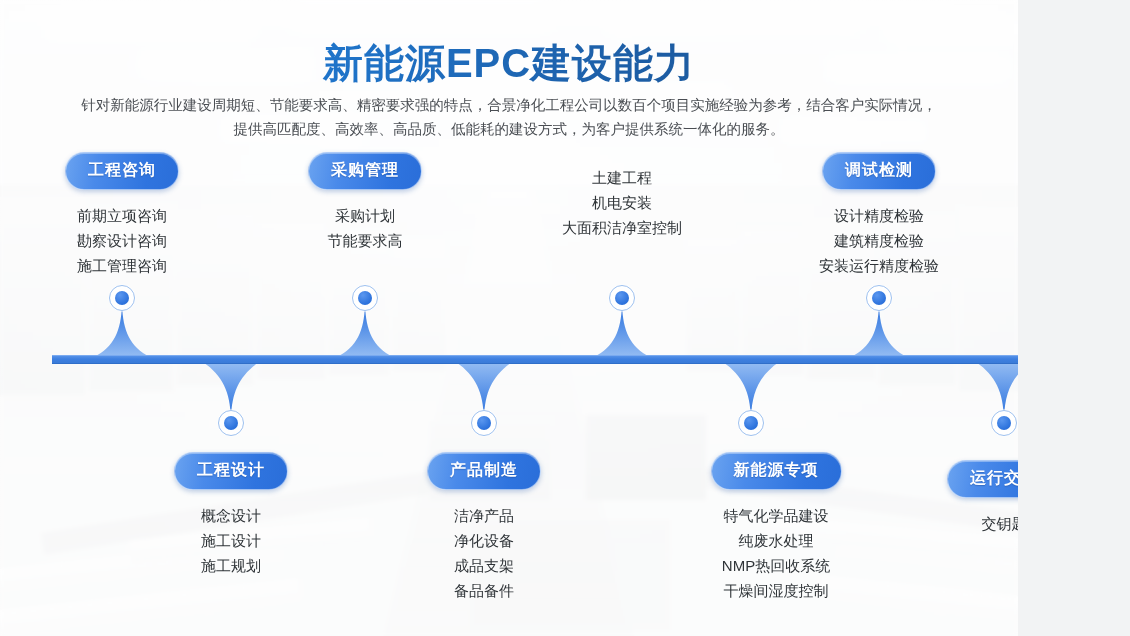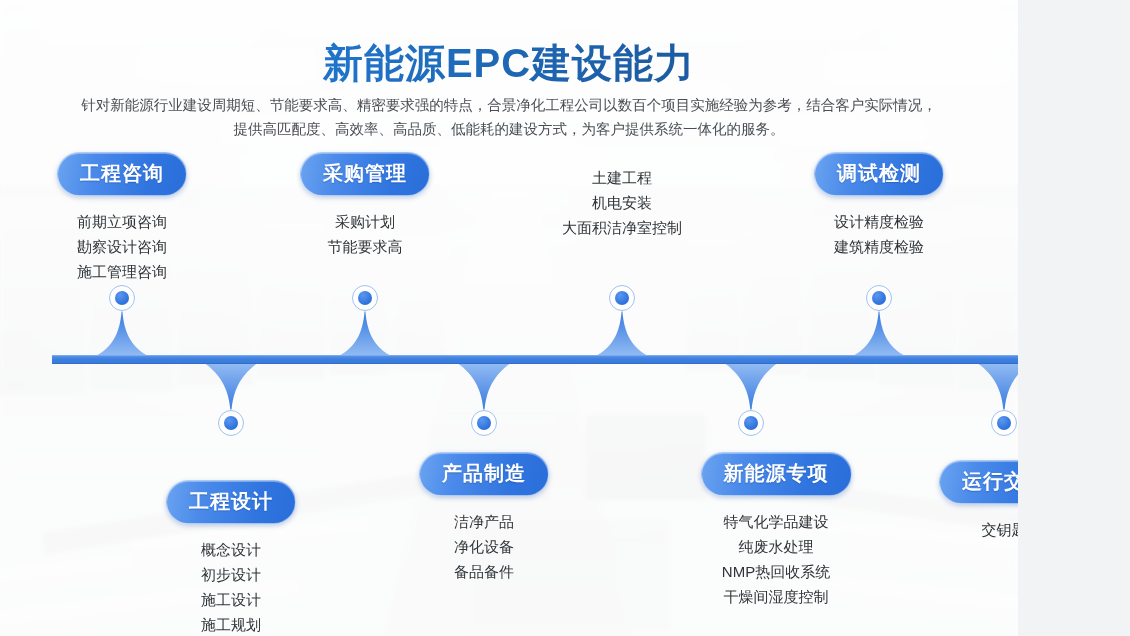--- a/index.html
+++ b/index.html
@@ -114,21 +114,21 @@
 
   
   .group { position:absolute; text-align:center; }
 
   .pill {
     display:inline-block;
     padding:7px 22px 8px;
     border-radius:999px;
     background:linear-gradient(100deg,#6aa3f0 0%,#4a8aea 28%,#2f74df 72%,#2a6ed9 100%);
     color:#ffffff;
-    font-size:20px; font-weight:bold; letter-spacing:1px;
+    font-size:16px; font-weight:bold; letter-spacing:1px;
     white-space:nowrap;
     box-shadow:0 2px 5px rgba(40,90,170,.28), inset 0 1px 0 rgba(255,255,255,.35);
     border:1px solid rgba(255,255,255,.55);
     text-shadow:0 1px 1px rgba(20,60,130,.35);
   }
 
   .items { margin-top:13px; }
   .items div {
     font-size:15px; line-height:25px; color:#2f3438; white-space:nowrap;
   }
@@ -303,38 +303,39 @@
         <div>机电安装</div>
         <div>大面积洁净室控制</div>
       </div>
     </div>
 
     <div class="group" style="left:779px;top:152px;width:200px;">
       <div class="pill">调试检测</div>
       <div class="items">
         <div>设计精度检验</div>
         <div>建筑精度检验</div>
-      </div>
-    </div>
-
-    <div class="group" style="left:131px;top:452px;width:200px;margin-top:28px;">
+        <div>安装运行精度检验</div>
+      </div>
+    </div>
+
+    <div class="group" style="left:131px;top:452px;width:200px;">
       <div class="pill">工程设计</div>
       <div class="items">
         <div>概念设计</div>
-        <div>初步设计</div>
         <div>施工设计</div>
         <div>施工规划</div>
       </div>
     </div>
 
     <div class="group" style="left:384px;top:452px;width:200px;">
       <div class="pill">产品制造</div>
       <div class="items">
         <div>洁净产品</div>
         <div>净化设备</div>
+        <div>成品支架</div>
         <div>备品备件</div>
       </div>
     </div>
 
     <div class="group" style="left:676px;top:452px;width:200px;">
       <div class="pill">新能源专项</div>
       <div class="items">
         <div>特气化学品建设</div>
         <div>纯废水处理</div>
         <div>NMP热回收系统</div>

